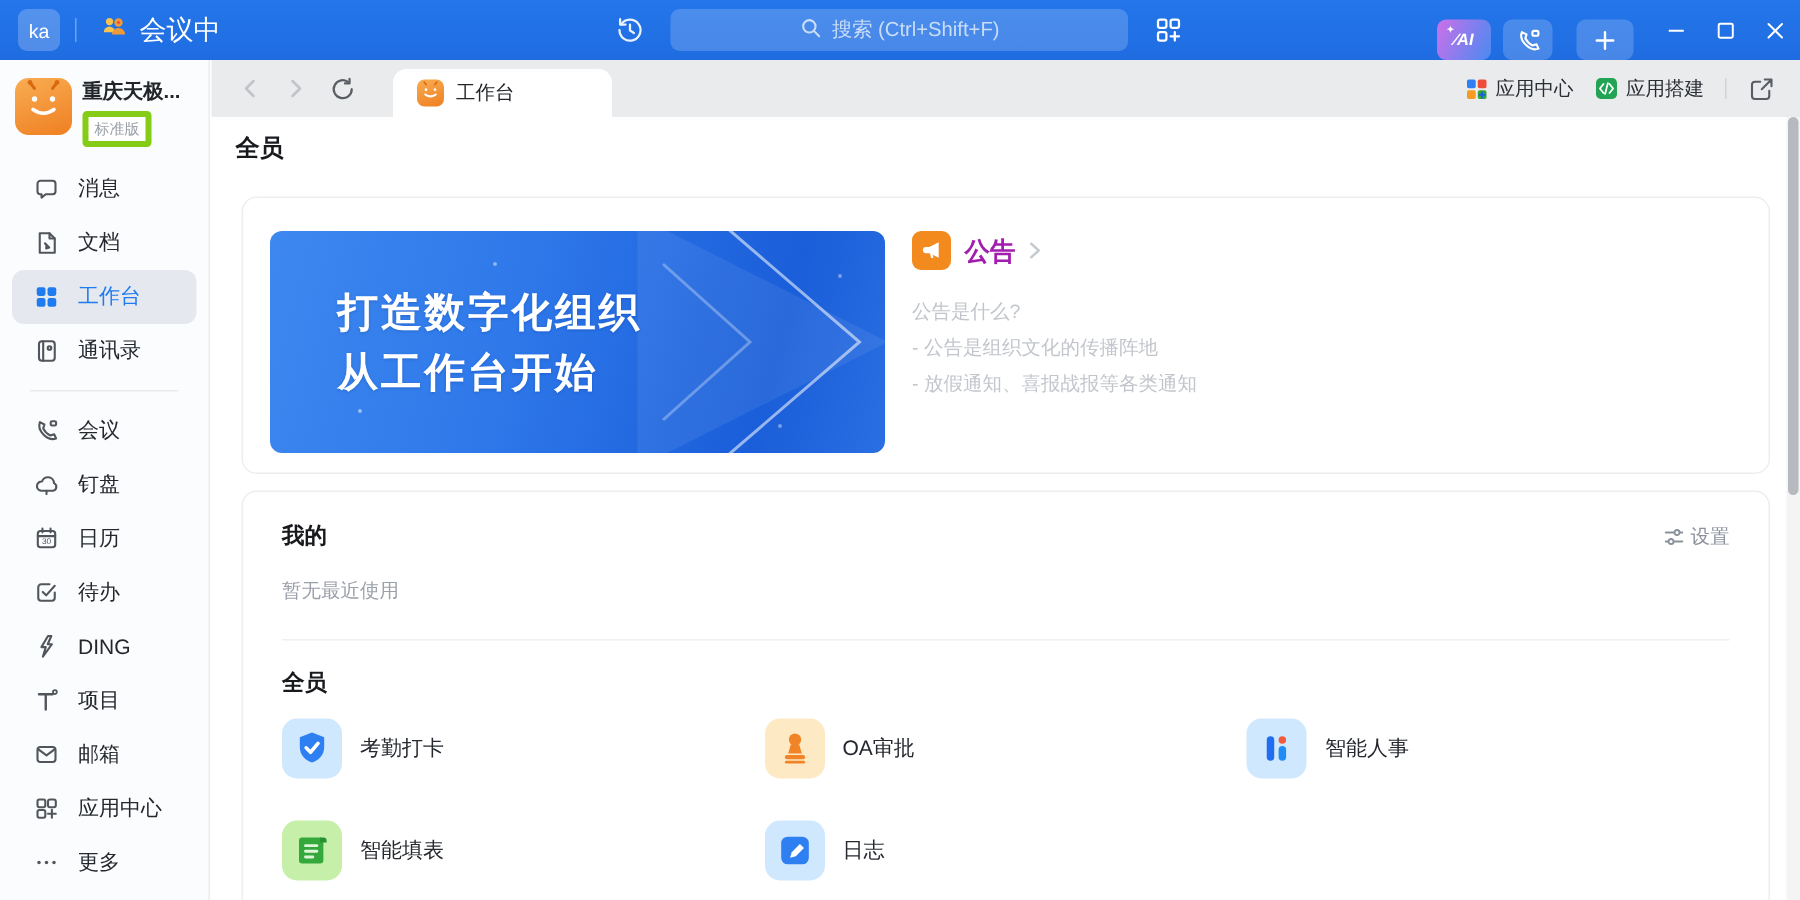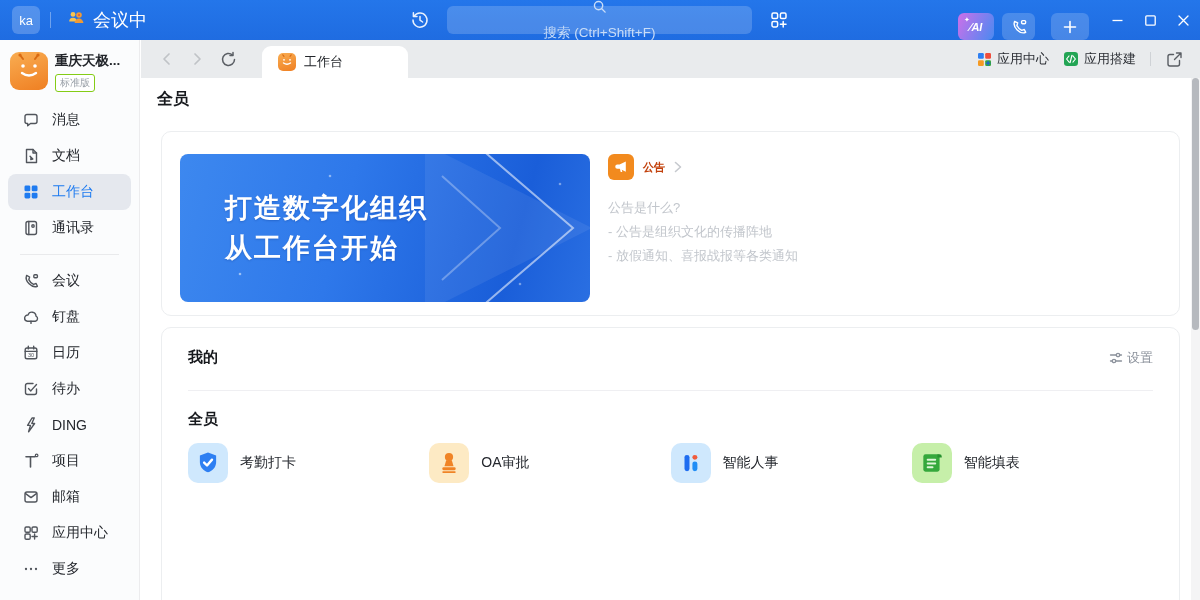--- a/index.html
+++ b/index.html
@@ -13,21 +13,21 @@
   .ka-badge { width:28px; height:28px; border-radius:6px; background:rgba(255,255,255,.22);
     color:#fff; font-size:13px; display:flex; align-items:center; justify-content:center; }
   .tb-sep { width:1px; height:16px; background:rgba(255,255,255,.35); }
   .meeting-btn { display:flex; align-items:center; gap:8px; color:#fff; font-size:18px;
     height:28px; padding:0 6px; border-radius:6px; }
   .tb-center { position:absolute; left:407px; top:0; height:40px; display:flex;
     align-items:center; gap:14px; }
   .tb-iconbtn { width:26px; height:26px; display:flex; align-items:center; justify-content:center; }
   .tb-search { width:305px; height:28px; border-radius:6px; background:rgba(255,255,255,.18);
     display:flex; align-items:center; justify-content:center; gap:7px; color:#c9ddf8;
-    font-size:13.5px; cursor:text;flex-direction:column; }
+    font-size:13.5px; cursor:text; }
   .tb-right { position:absolute; right:0; top:0; height:40px; display:flex; align-items:flex-end; }
   .ai-btn { width:36px; height:27px; border-radius:6px; margin-right:8px;
     background:linear-gradient(115deg,#cf6fe8 0%,#8f7cee 45%,#4a8af0 100%);
     color:#fff; font-size:11px; font-style:italic; font-weight:bold;
     display:flex; align-items:center; justify-content:center; position:relative; }
   .ai-btn .spark { position:absolute; left:6px; top:3px; font-size:7px; font-style:normal; }
   .call-btn { width:33px; height:27px; border-radius:6px; background:rgba(255,255,255,.18);
     display:flex; align-items:center; justify-content:center; margin-right:16px; }
   .plus-btn { width:38px; height:27px; border-radius:6px; background:rgba(255,255,255,.18);
     display:flex; align-items:center; justify-content:center; margin-right:12px; }
@@ -37,21 +37,21 @@
   .sidebar { position:absolute; left:0; top:40px; width:140px; bottom:0;
     background:#fbfcfd; border-right:1px solid #ececee; }
   .org { display:flex; gap:7px; padding:12px 0 0 10px; cursor:pointer; }
   .org-logo { width:38px; height:38px; border-radius:9px; flex:0 0 auto;
     background:linear-gradient(160deg,#f9ad52,#ef7f22); position:relative; }
   .org-logo svg { position:absolute; left:0; top:0; }
   .org-info { min-width:0; }
   .org-name-row { display:flex; align-items:flex-end; gap:20px; }
   .org-name { font-size:13.5px; font-weight:bold; color:#22252a; white-space:nowrap; }
   .org-badge { display:inline-block; margin-top:4px; font-size:10px; color:#9aa0a8;
-    border:1px solid #84cc16; border-radius:3px; padding:1px 4px; background:#fff; }
+    border:4px solid #84cc16; border-radius:3px; padding:1px 4px; background:#fff; }
   .menu { margin-top:10px; }
   .menu-item { height:36px; display:flex; align-items:center; gap:12px; padding-left:22px;
     font-size:14px; color:#24272d; cursor:pointer; margin:0 8px; border-radius:8px;
     padding-left:14px; }
   .menu-item svg { flex:0 0 auto; }
   .menu-item.selected { background:#e5e8ee; color:#1f7bf0; }
   .menu-divider { height:1px; background:#e9eaec; margin:8px 20px; }
 
   
   .tabbar { position:absolute; left:141px; top:40px; right:0; height:38px;
@@ -81,32 +81,32 @@
   .banner { margin:22px 0 0 18px; width:410px; height:148px; border-radius:8px;
     background:linear-gradient(105deg,#3d88ef 0%,#2e78ea 40%,#1a5ed9 80%,#2a6fe2 100%);
     position:relative; overflow:hidden; cursor:pointer; }
   .banner-text { position:absolute; left:45px; top:34px; color:#fff; font-size:27px;
     font-weight:bold; line-height:40px; letter-spacing:2px;
     text-shadow:0 1px 2px rgba(0,40,120,.25); }
   .ann-col { margin-left:18px; padding-top:22px; }
   .ann-head { display:flex; align-items:center; gap:9px; cursor:pointer; }
   .ann-icon { width:26px; height:26px; border-radius:6px; background:#f28a1e;
     display:flex; align-items:center; justify-content:center; }
-  .ann-title { font-size:11px; font-weight:bold; color:#c2410c; }
+  .ann-title { font-size:17px; font-weight:bold; color:#a21caf; }
   .ann-body { margin-top:16px; font-size:13px; color:#c2c6cc; line-height:24px; }
 
   .card2 { margin-top:11px; height:400px; padding:0 26px; }
   .sec-row { display:flex; align-items:center; justify-content:space-between; padding-top:20px; }
   .sec-title { font-size:15px; font-weight:bold; color:#17191d; }
   .settings-link { display:flex; align-items:center; gap:4px; font-size:13px; color:#8b919b;
     cursor:pointer; }
   .empty-text { margin-top:18px; font-size:13px; color:#9ba1aa; }
   .hdivider { height:1px; background:#efeff2; margin-top:23px; }
   .all-title { margin-top:19px; font-size:15px; font-weight:bold; color:#17191d; }
-  .app-grid { margin-top:14px; display:grid; grid-template-columns:repeat(4,1fr);
+  .app-grid { margin-top:14px; display:grid; grid-template-columns:repeat(3,1fr);
     row-gap:28px;text-align:right; }
   .app-item { display:flex; align-items:center; gap:12px; cursor:pointer; }
   .app-ico { width:40px; height:40px; border-radius:10px; display:flex;
     align-items:center; justify-content:center; }
   .app-label { font-size:14px; color:#25282e; }
   .bg-blue { background:#cfe8fd; } .bg-orange { background:#fdeac4; }
   .bg-green { background:#c6efa9; }
 
   .scrolltrack { position:absolute; right:0; top:78px; width:9px; bottom:0; background:#f4f4f5; }
   .scrollthumb { position:absolute; right:1px; top:78px; width:7px; height:252px;
@@ -418,20 +418,21 @@
         <span class="sec-title">我的</span>
         <div class="settings-link">
           <svg width="14" height="14" viewBox="0 0 14 14" fill="none" stroke="#8b919b" stroke-width="1.3" stroke-linecap="round">
             <path d="M1.5 4h11M1.5 10h11"></path>
             <circle cx="9" cy="4" r="1.7" fill="#fff"></circle>
               <circle cx="5" cy="10" r="1.7" fill="#fff"></circle>
           </svg>
           <span>设置</span>
         </div>
       </div>
+      <div class="empty-text">暂无最近使用</div>
       <div class="hdivider"></div>
       <div class="all-title">全员</div>
 
       <div class="app-grid">
         <div class="app-item">
           <div class="app-ico bg-blue">
             <svg width="26" height="26" viewBox="0 0 24 24">
               <path d="M12 2.2 19.5 5v6c0 4.8-3.2 8.2-7.5 9.6C7.7 19.2 4.5 15.8 4.5 11V5z" fill="#2e7ff2"></path>
               <path d="M8.4 11.6l2.7 2.7 4.6-5.4" fill="none" stroke="#fff" stroke-width="2.2" stroke-linecap="round" stroke-linejoin="round"></path>
             </svg>
@@ -462,19 +463,28 @@
         <div class="app-item">
           <div class="app-ico bg-green">
             <svg width="26" height="26" viewBox="0 0 24 24">
               <path d="M6 4h11a2 2 0 0 1 2 2v12a2 2 0 0 1-2 2H6a2 2 0 0 1-2-2V6a2 2 0 0 1 2-2z" fill="#35a83c"></path>
               <path d="M17 4h2a2 2 0 0 1 2 2v1h-4z" fill="#279130"></path>
               <path d="M8 9h7M8 12.5h7M8 16h4.5" stroke="#dff5d8" stroke-width="1.8" stroke-linecap="round"></path>
             </svg>
           </div>
           <span class="app-label">智能填表</span>
         </div>
+        <div class="app-item">
+          <div class="app-ico bg-blue">
+            <svg width="26" height="26" viewBox="0 0 24 24">
+              <rect x="3.5" y="3.5" width="17" height="17" rx="4" fill="#2e7ff2"></rect>
+              <path d="M9 16.5l1-3.5 5-5 2.5 2.5-5 5-3.5 1z" fill="#fff"></path>
+            </svg>
+          </div>
+          <span class="app-label">日志</span>
+        </div>
       </div>
     </div>
   </div>
 </div>
 
 <div class="scrolltrack"></div>
 <div class="scrollthumb"></div>
 
 </body></html>

